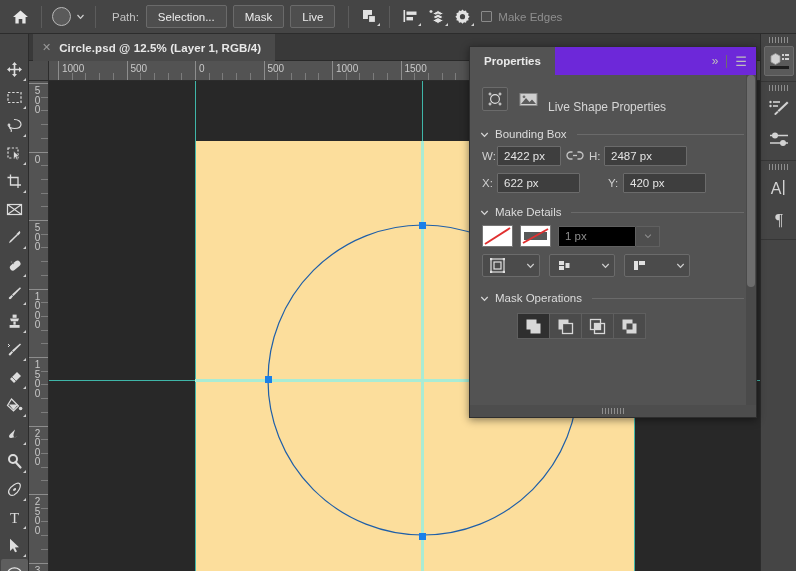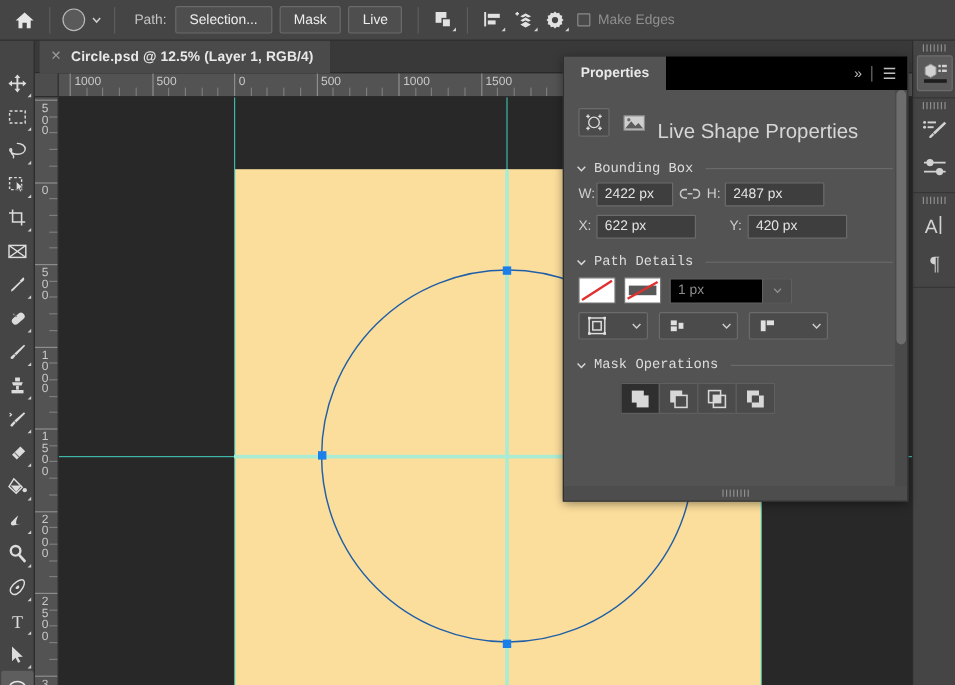--- a/index.html
+++ b/index.html
@@ -129,44 +129,44 @@
   .guide-h.over { height: 3px; background: #a9ecd4; }
   #path-svg { position: absolute; left: 0; top: 0; overflow: visible; }
   .anchor { position: absolute; width: 7px; height: 7px; background: #1a7fe8; }
 
   
   #properties-panel {
     position: absolute; left: 469px; top: 46px; width: 288px; height: 372px;
     background: #535353; border: 1px solid #2e2e2e;
     box-shadow: 0 2px 8px rgba(0,0,0,.45); z-index: 10;
   }
-  #panel-tabbar { height: 28px; background: #000000; display: flex; align-items: stretch; position: relative; }
+  #panel-tabbar { height: 28px; background: #6d28d9; display: flex; align-items: stretch; position: relative; }
   #panel-tab {
     background: #535353; display: flex; align-items: center; padding: 0 14px;
     font-size: 11.5px; font-weight: bold; color: #e9e9e9; cursor: pointer;
   }
   #panel-tab-actions {
     margin-left: auto; display: flex; align-items: center; gap: 8px; padding-right: 9px;
   }
   .pt-act { color: #bdbdbd; font-size: 12px; cursor: pointer; line-height: 1; }
   #panel-body { position: absolute; left: 0; top: 28px; right: 0; bottom: 12px; overflow: hidden; }
   #panel-scroll { position: absolute; right: 0; top: 28px; width: 10px; bottom: 12px; background: #4a4a4a; }
   #panel-scroll .thumb { position: absolute; left: 1px; top: 0; width: 8px; height: 212px; background: #6d6d6d; border-radius: 4px; }
   #panel-grip { position: absolute; left: 0; right: 0; bottom: 0; height: 12px; background: #4d4d4d;
     display: flex; align-items: center; justify-content: center; }
 
   .live-head { display: flex; align-items: center; gap: 9px; padding: 9px 0 10px 12px; }
-  .live-head .lbl { font-size: 17px; color: #d6d6d6; margin-top: 16px; }
+  .live-head .lbl { font-size: 12px; color: #d6d6d6; margin-top: 16px; }
   .lh-box { width: 26px; height: 24px; background: #4b4b4b; border: 1px solid #6b6b6b;
     border-radius: 2px; display: flex; align-items: center; justify-content: center; }
   .lh-thumb { width: 22px; height: 22px; display: flex; align-items: center; justify-content: center; }
 
   .sec-head { display: flex; align-items: center; gap: 6px; padding: 2px 12px 0 10px; height: 18px; }
   .sec-head .tw { width: 9px; height: 9px; flex: none; }
-  .sec-head .txt { font-size: 11.5px; color: #dcdcdc; white-space: nowrap; font-family: Liberation Mono, monospace; }
+  .sec-head .txt { font-size: 11.5px; color: #dcdcdc; white-space: nowrap; }
   .sec-head .rule { flex: 1; height: 1px; background: #6a6a6a; margin-left: 4px; }
 
   .fld-row { display: flex; align-items: center; padding: 0 12px; height: 27px; }
   .fld-lbl { font-size: 11.5px; color: #cfcfcf; width: 15px; flex: none; }
   .fld-in {
     height: 20px; background: #3e3e3e; border: 1px solid #6b6b6b; border-radius: 1px;
     color: #e4e4e4; font-size: 11.5px; display: flex; align-items: center; padding-left: 6px;
     cursor: text;
   }
   .link-ico { width: 28px; display: flex; align-items: center; justify-content: center; cursor: pointer; }
@@ -564,21 +564,21 @@
         <div class="fld-in" style="width:83px">622 px</div>
         <div class="link-ico"></div>
         <span class="fld-lbl">Y:</span>
         <div class="fld-in" style="width:83px">420 px</div>
       </div>
 
       <div class="sec-head" style="margin-top:6px">
         <svg class="tw" viewBox="0 0 9 9">
             <path d="M1.3 3 L4.5 6.3 L7.7 3" stroke="#d8d8d8" stroke-width="1.2" fill="none"></path>
           </svg>
-        <span class="txt">Path Details</span>
+        <span class="txt">Make Details</span>
         <span class="rule"></span>
       </div>
       <div class="sd-row">
         <div class="swatch">
           <svg width="29" height="20" viewBox="0 0 29 20">
               <line x1="2" y1="18" x2="27" y2="2" stroke="#e03030" stroke-width="2"></line>
             </svg>
         </div>
         <div class="swatch">
           <svg width="29" height="20" viewBox="0 0 29 20">

